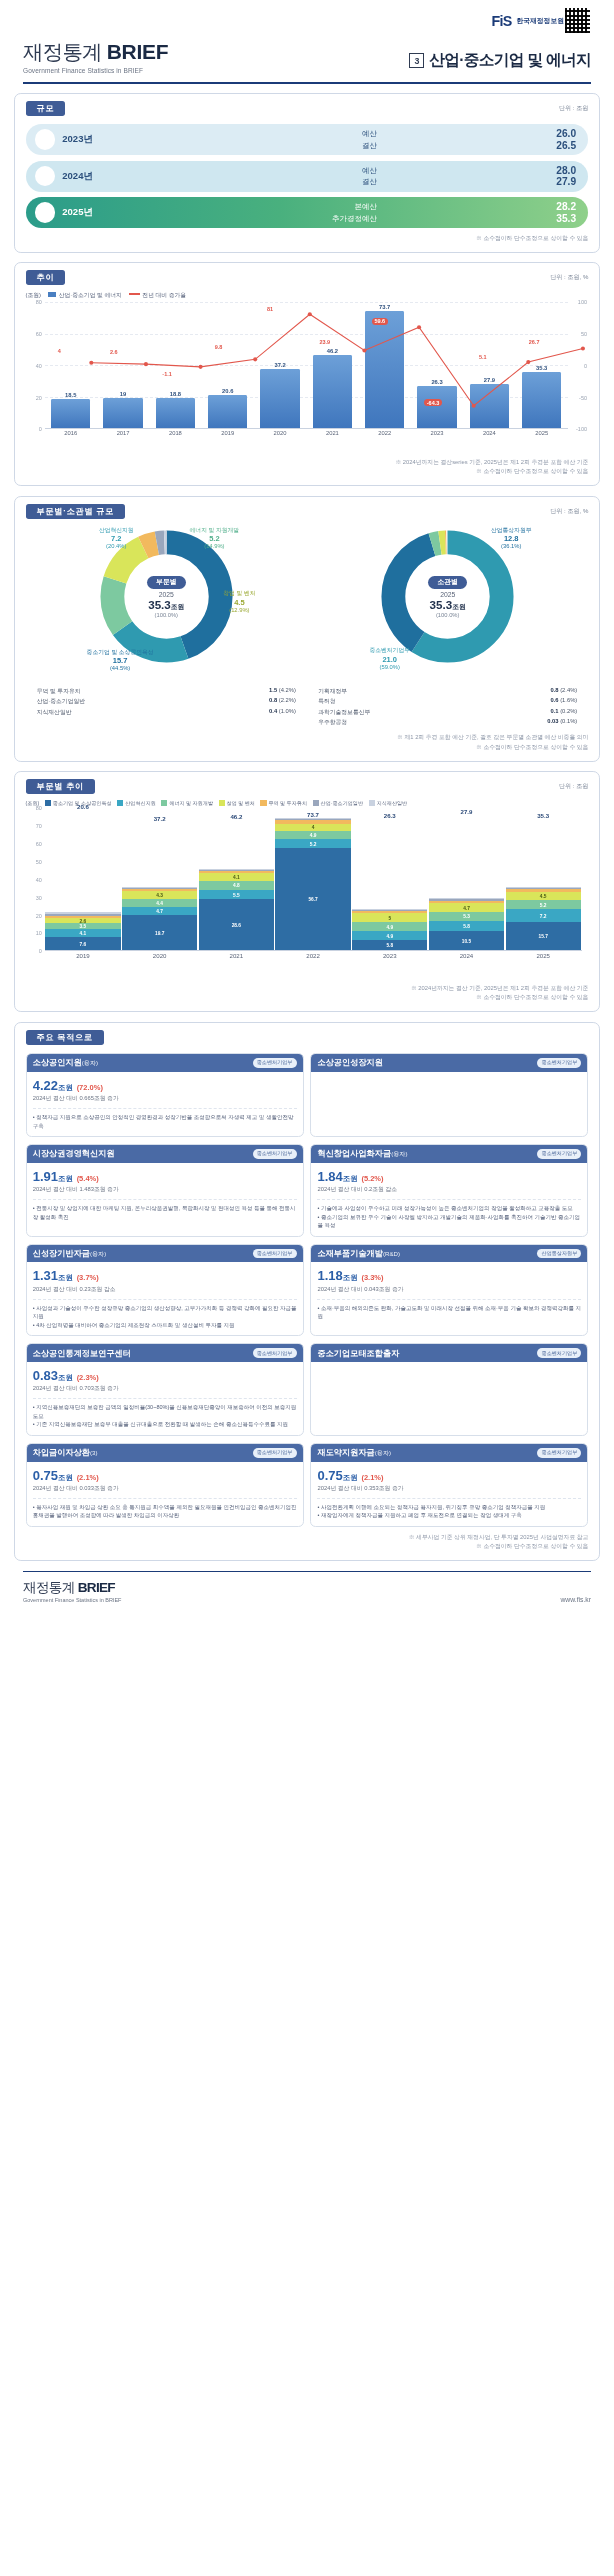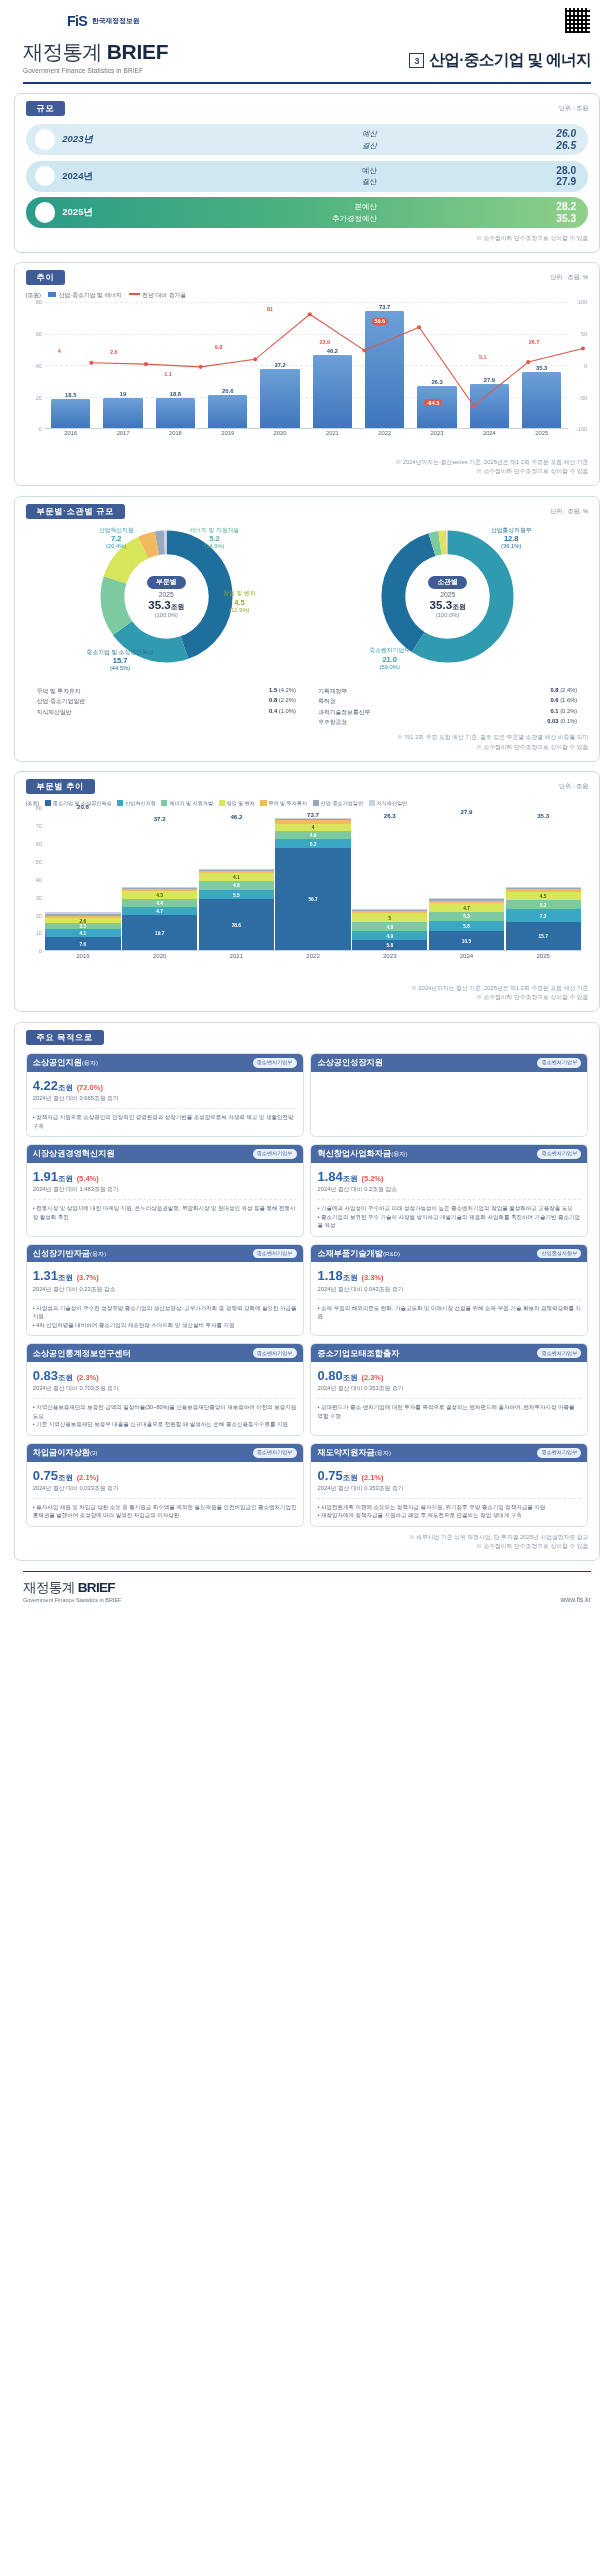--- a/index.html
+++ b/index.html
@@ -5,21 +5,21 @@
   * { box-sizing: border-box; margin: 0; padding: 0; }
   body {
     width: 614px;
     font-family: "Liberation Sans", sans-serif;
     background: #ffffff;
     color: #333;
   }
   .page { width: 614px; position: relative; background: #fff; }
 
   
-  .top-bar { height: 35px; display: flex; align-items: center; justify-content: space-between; padding: 6.8px 23px 0 23px; margin-left: 44px; }
+  .top-bar { height: 35px; display: flex; align-items: center; justify-content: flex-end; padding: 6.8px 23px 0 23px; margin-left: 44px; }
   .logo { display: flex; align-items: center; gap: 4.8px; }
   .logo-mark { font-size: 14.3px; font-weight: bold; color: #1b3b78; letter-spacing: -0.7px; }
   .logo-text { font-size: 6.8px; color: #1b3b78; font-weight: bold; }
   .qr { width: 27px; height: 27px; background:
       repeating-linear-gradient(0deg,#111 0 2px,#fff 2px 4.1px),
       repeating-linear-gradient(90deg,#111 0 2px,transparent 2px 4.1px);
     background-blend-mode: multiply; border: 1.4px solid #fff; }
 
   .title-block { padding: 2.7px 23px 8.2px 23px; display: flex; align-items: flex-end; justify-content: space-between; }
   .title-left .kr { font-size: 20.4px; color: #2f3b52; font-weight: 300; letter-spacing: -0.7px; }
@@ -32,21 +32,21 @@
 
   
   .card { margin: 0 13.6px 9.5px 13.6px; border: 0.7px solid #cfd8e6; border-radius: 6.8px; background: #fff; padding: 6.8px 11px 9.5px 11px; }
   .sec-head { display: flex; align-items: center; justify-content: space-between; }
   .sec-tag { background: #3f5c96; color: #fff; font-size: 8.2px; font-weight: bold; border-radius: 2.7px; padding: 2px 11px; letter-spacing: 0.7px; }
   .unit { font-size: 6.1px; color: #7a8596; }
 
   
   .scale-rows { margin-top: 8.2px; display: flex; flex-direction: column; gap: 5.5px; }
   .scale-row { position: relative; height: 31px; border-radius: 15.7px; display: flex; align-items: center; padding-left: 9.5px; color: #fff; }
-  .sr1 { background: #dcecf4; font-style: italic; }
+  .sr1 { background: #dcecf4; }
   .sr2 { background: #cfe7f0; }
   .sr3 { background: linear-gradient(90deg,#2b9c8a 0%, #49b07e 45%, #8fd08a 100%); }
   .yr-pill { font-size: 9.5px; font-weight: bold; color: #2b4f7c; width: 53px; }
   .sr3 .yr-pill { color: #fff; }
   .circle { width: 20.4px; height: 20.4px; border-radius: 50%; background: #fff; margin-right: 6.8px; }
   .kv { position: absolute; right: 12.3px; top: 0; height: 100%; display: flex; flex-direction: column; justify-content: center; gap: 0.7px; align-items: flex-end; }
   .kv .line { display: flex; align-items: flex-end; gap: 164px; }
   .kv .lab { font-size: 7.5px; color: #2b4f7c; }
   .kv .val { font-size: 10.2px; font-weight: bold; color: #2b4f7c; width: 35px; text-align: right; }
   .sr3 .kv .lab, .sr3 .kv .val { color: #fff; }
@@ -689,25 +689,20 @@
           <div class="desc" style="white-space:pre-line">• 지역신용보증재단의 보증한 금액의 일정비율(30~80%)을 신용보증재단중앙이 재보증하여 이전의 보증지원 도모
 • 기존 지역신용보증재단 보증부 대출을 신규대출으로 전환할 때 발생하는 손해 중소신용등수수료를 지원</div>
         </div>
       </div>
 
       <div class="proj">
         <div class="proj-head">
             <div class="nm"><span>중소기업모태조합출자</span><small></small></div>
             <div class="chip">중소벤처기업부</div>
           </div>
-        <div class="proj-body">
-          <div class="amt"><span>0.80</span><small>조원</small> <span class="pct">(2.3%)</span></div>
-          <div class="sub1">2024년 결산 대비 0.353조원 증가</div>
-          <div class="desc">• 모태펀드가 중소·벤처기업에 대한 투자를 목적으로 결성되는 벤처펀드에 출자하여, 벤처투자시장 마중물 역할 수행</div>
-        </div>
       </div>
 
       <div class="proj">
         <div class="proj-head">
             <div class="nm"><span>차입금이자상환</span><small>(3)</small></div>
             <div class="chip">중소벤처기업부</div>
           </div>
         <div class="proj-body">
           <div class="amt"><span>0.75</span><small>조원</small> <span class="pct">(2.1%)</span></div>
           <div class="sub1">2024년 결산 대비 0.033조원 증가</div>

